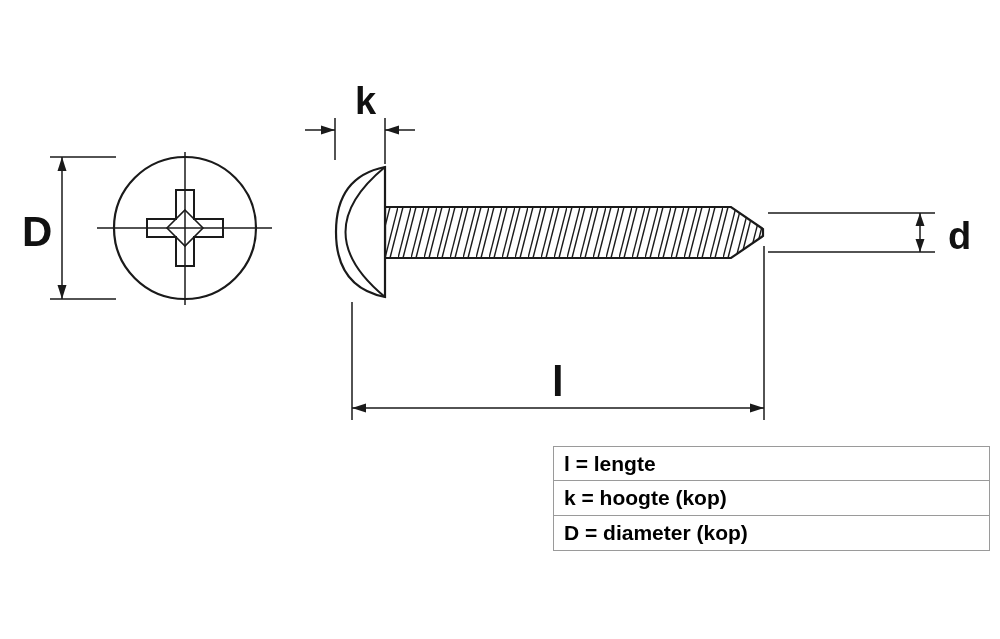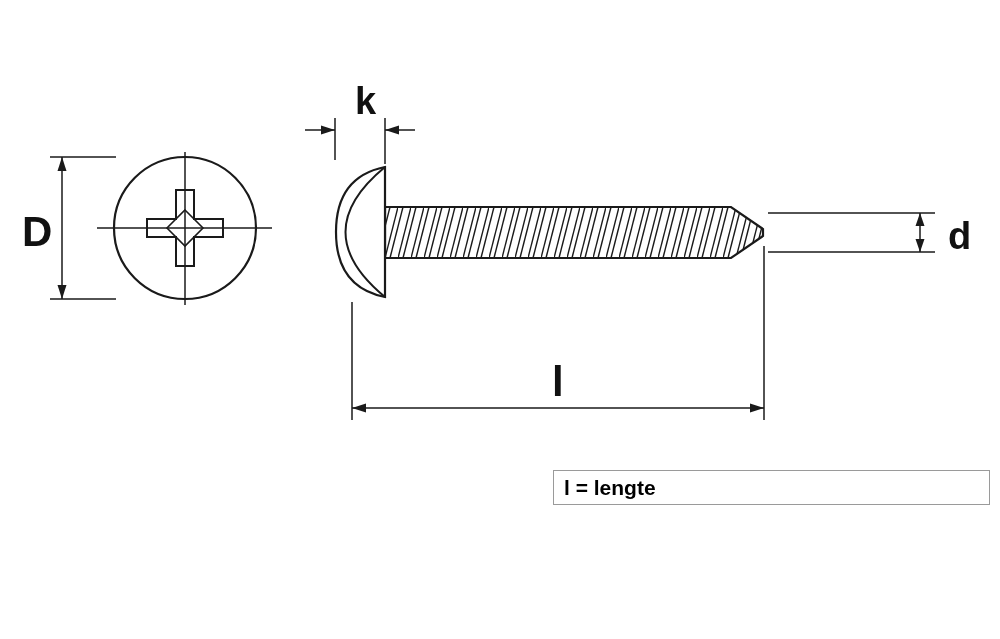--- a/index.html
+++ b/index.html
@@ -13,21 +13,21 @@
   }
   #drawing { position: absolute; left: 0; top: 0; }
   .dim-label {
     font-family: "Liberation Sans", sans-serif;
     font-weight: bold;
     fill: #111111;
   }
   #legend {
     position: absolute;
     left: 553px;
-    top: 470px;
+    top: 446px;
     width: 437px;
     background: #0ea5e9;
   }
   .legend-row {
     box-sizing: border-box;
     height: 35px;
     line-height: 33px;
     border: 1px solid #9a9a9a;
     border-top: 0;
     padding-left: 10px;
@@ -104,15 +104,17 @@
       <line x1="764" y1="246" x2="764" y2="420" stroke="#1a1a1a" stroke-width="1.5"></line>
       <line x1="352" y1="408" x2="764" y2="408" stroke="#1a1a1a" stroke-width="1.5"></line>
       <polygon points="352,408 366,403.5 366,412.5" fill="#1a1a1a"></polygon>
       <polygon points="764,408 750,403.5 750,412.5" fill="#1a1a1a"></polygon>
       <text x="552" y="396" font-size="42" class="dim-label">l</text>
     </g>
   </svg>
 
   <div id="legend">
     <div class="legend-row">l = lengte</div>
+    <div class="legend-row">k = hoogte (kop)</div>
+    <div class="legend-row">D = diameter (kop)</div>
   </div>
 
 </div>
 
 </body></html>

